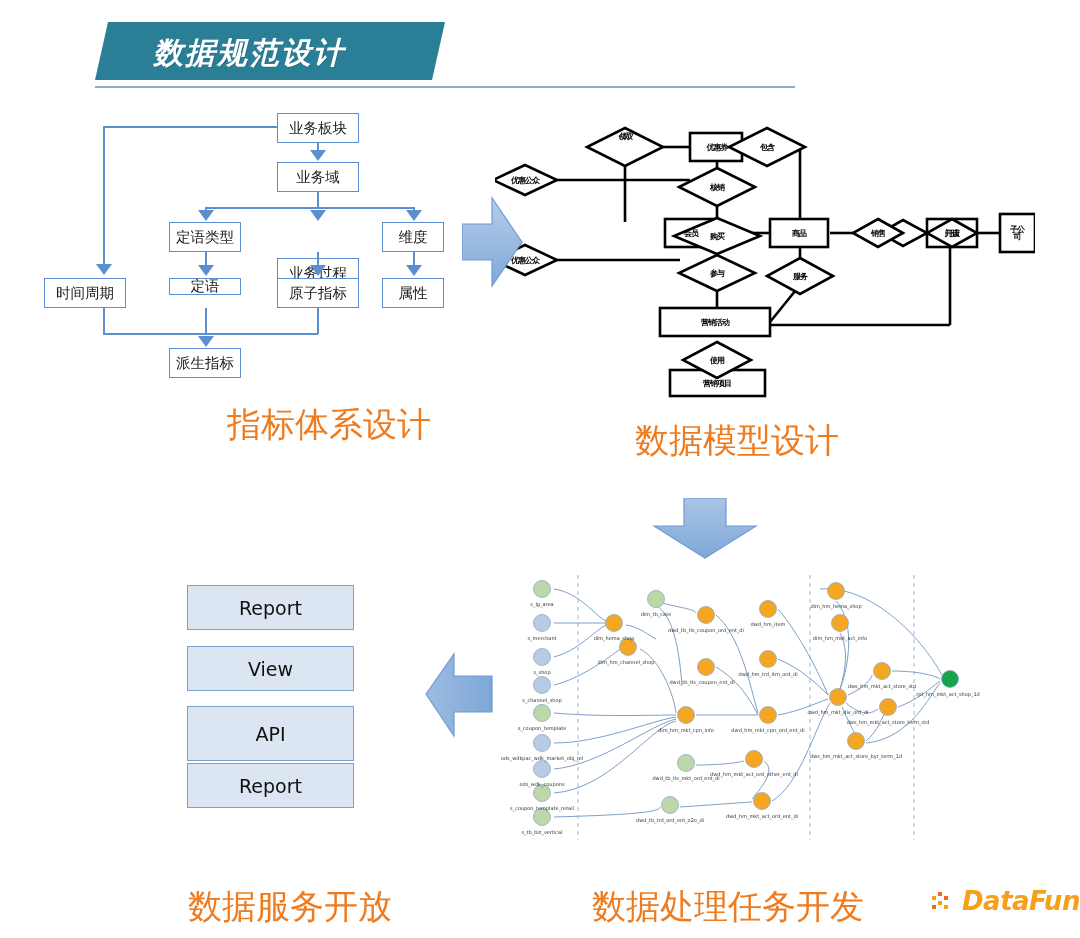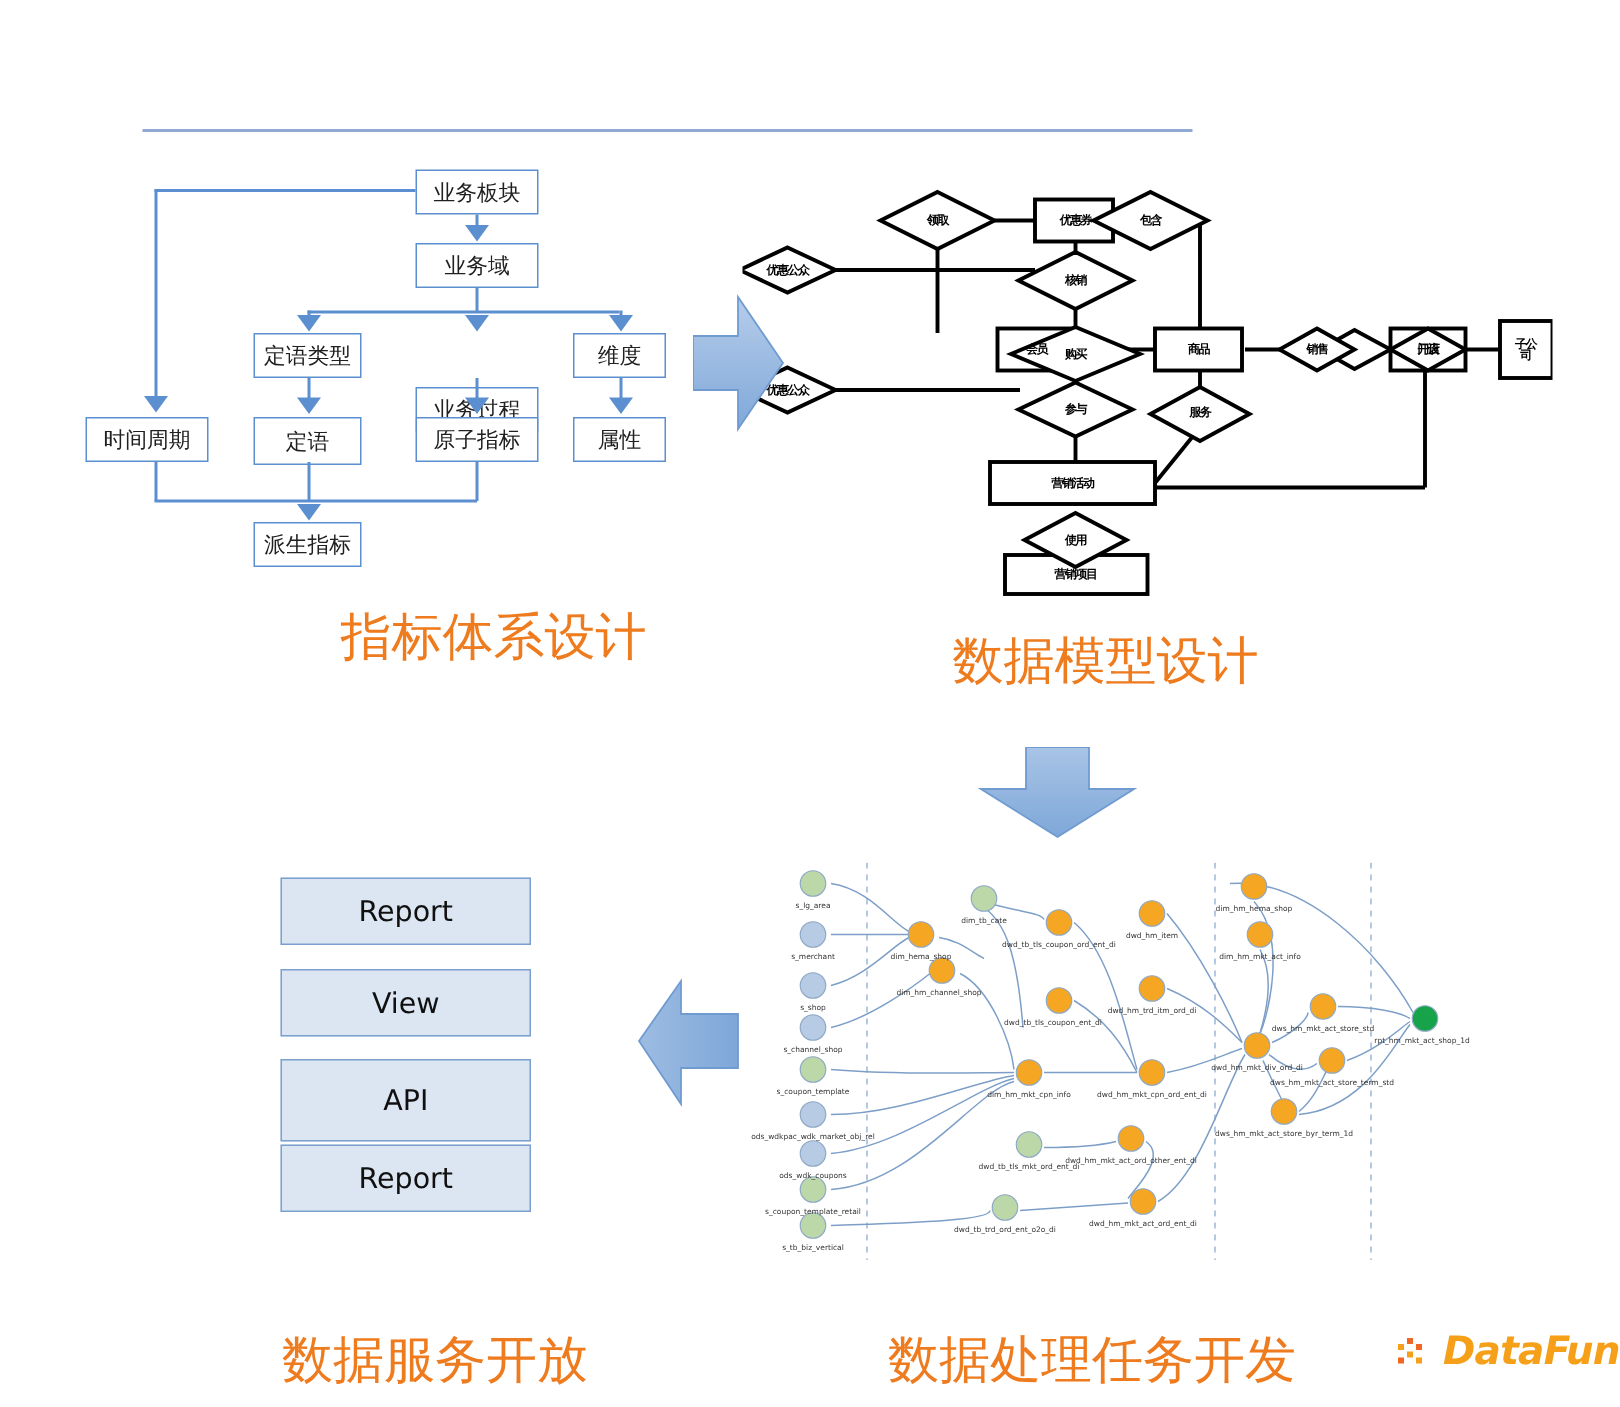--- a/index.html
+++ b/index.html
@@ -94,31 +94,35 @@
     font-family:"DejaVu Sans","Liberation Sans",sans-serif;
   }
   .logo-dots{position:absolute;left:0;top:6px;width:26px;height:22px;}
   .logo-dots i{position:absolute;width:4px;height:4px;display:block;}
 </style>
 </head>
 <body>
 
 <div class="slide">
 
+  <div class="banner-wrap">
+    <div class="banner"></div>
+    <div class="banner-title">数据规范设计</div>
+  </div>
   <div class="banner-rule"></div>
 
   <div>
 
     <div class="fbox" style="left:277px;top:113px;width:82px;height:30px;">业务板块</div>
     <div class="fbox" style="left:277px;top:162px;width:82px;height:30px;">业务域</div>
     <div class="fbox" style="left:169px;top:222px;width:72px;height:30px;">定语类型</div>
     <div class="fbox" style="left:277px;top:222px;width:82px;height:30px;margin-top:36px;">业务过程</div>
     <div class="fbox" style="left:382px;top:222px;width:62px;height:30px;">维度</div>
-    <div class="fbox" style="left:57px;top:278px;width:82px;height:30px;">时间周期</div>
-    <div class="fbox" style="left:169px;top:278px;width:72px;height:32px;">定语</div>
+    <div class="fbox" style="left:44px;top:278px;width:82px;height:30px;">时间周期</div>
+    <div class="fbox" style="left:169px;top:278px;width:72px;height:17px;">定语</div>
     <div class="fbox" style="left:277px;top:278px;width:82px;height:30px;">原子指标</div>
     <div class="fbox" style="left:382px;top:278px;width:62px;height:30px;">属性</div>
     <div class="fbox" style="left:169px;top:348px;width:72px;height:30px;">派生指标</div>
 
     <div class="fline v" style="left:317px;top:143px;height:10px;"></div>
     <div class="fhead" style="left:310px;top:150px;"></div>
 
     <div class="fline h" style="left:103px;top:126px;width:174px;"></div>
     <div class="fline v" style="left:103px;top:126px;height:138px;"></div>
     <div class="fhead" style="left:96px;top:264px;"></div>
@@ -199,21 +203,21 @@
         <polygon points="222,242 256,260 222,278 188,260"></polygon>
         <polygon points="30,160 60,175 30,190 0,175" opacity="0"></polygon>
         <polygon points="30,80  60,95  30,110 0,95" opacity="0"></polygon>
         <polygon points="30,65  62,80  30,95  -2,80"></polygon>
         <polygon points="30,145 62,160 30,175 -2,160"></polygon>
         <polygon points="378,208 412,226 378,244 344,226" opacity="0"></polygon>
       </g>
     </svg>
 
     <div class="ertext" style="left:222px;top:47px;width:48px;">优惠券</div>
-    <div class="ertext wide" style="left:130px;top:47px;">领取</div>
+    <div class="ertext wide" style="left:130px;top:36px;font-style:italic;">领取</div>
     <div class="ertext wide" style="left:272px;top:47px;">包含</div>
     <div class="ertext wide" style="left:222px;top:87px;">核销</div>
     <div class="ertext" style="left:196px;top:133px;width:48px;">会员</div>
     <div class="ertext wide" style="left:222px;top:136px;">购买</div>
     <div class="ertext" style="left:304px;top:133px;width:52px;">商品</div>
     <div class="ertext wide" style="left:222px;top:173px;">参与</div>
     <div class="ertext wide" style="left:305px;top:176px;font-family:Liberation Mono, monospace;">服务</div>
     <div class="ertext wide" style="left:383px;top:133px;">销售</div>
     <div class="ertext" style="left:457px;top:133px;width:44px;">门店</div>
     <div class="ertext wide" style="left:457px;top:133px;left:457px;">开设</div>

